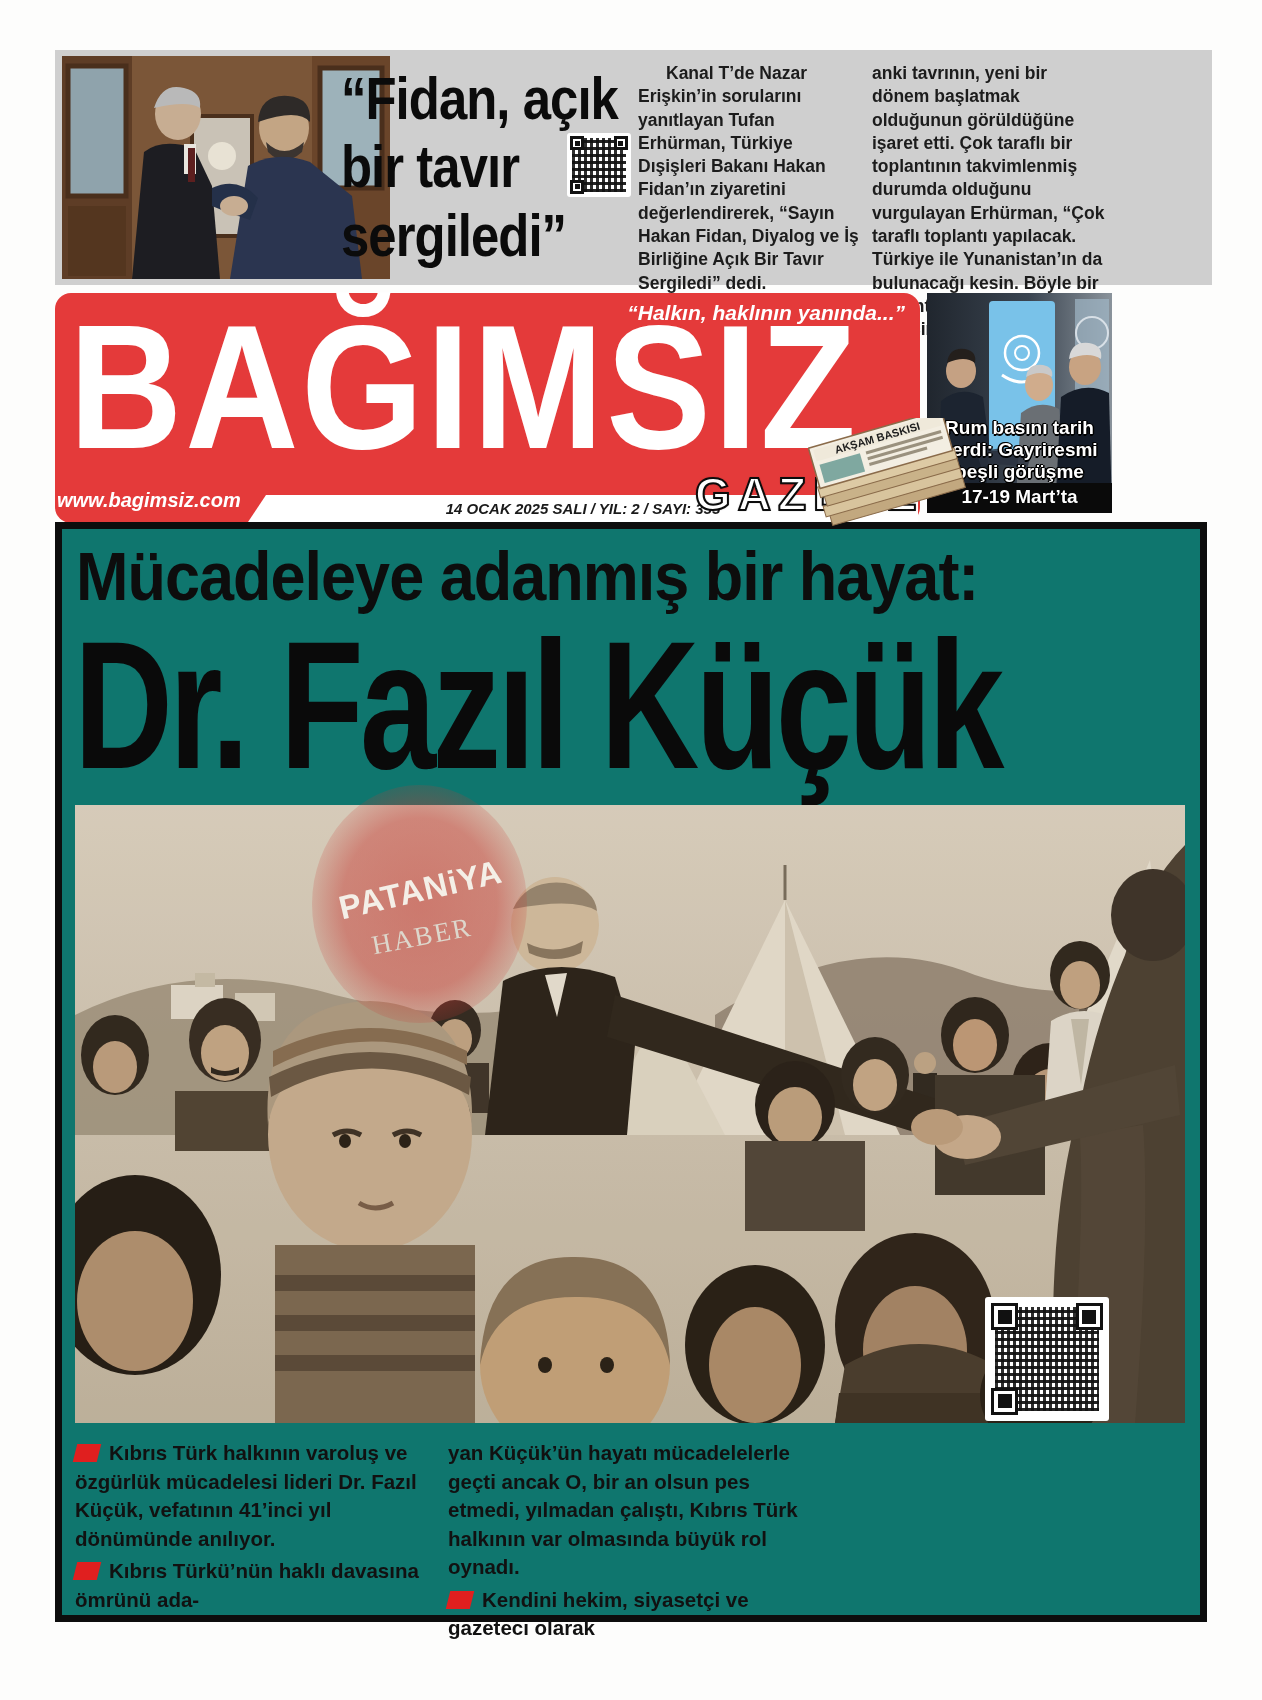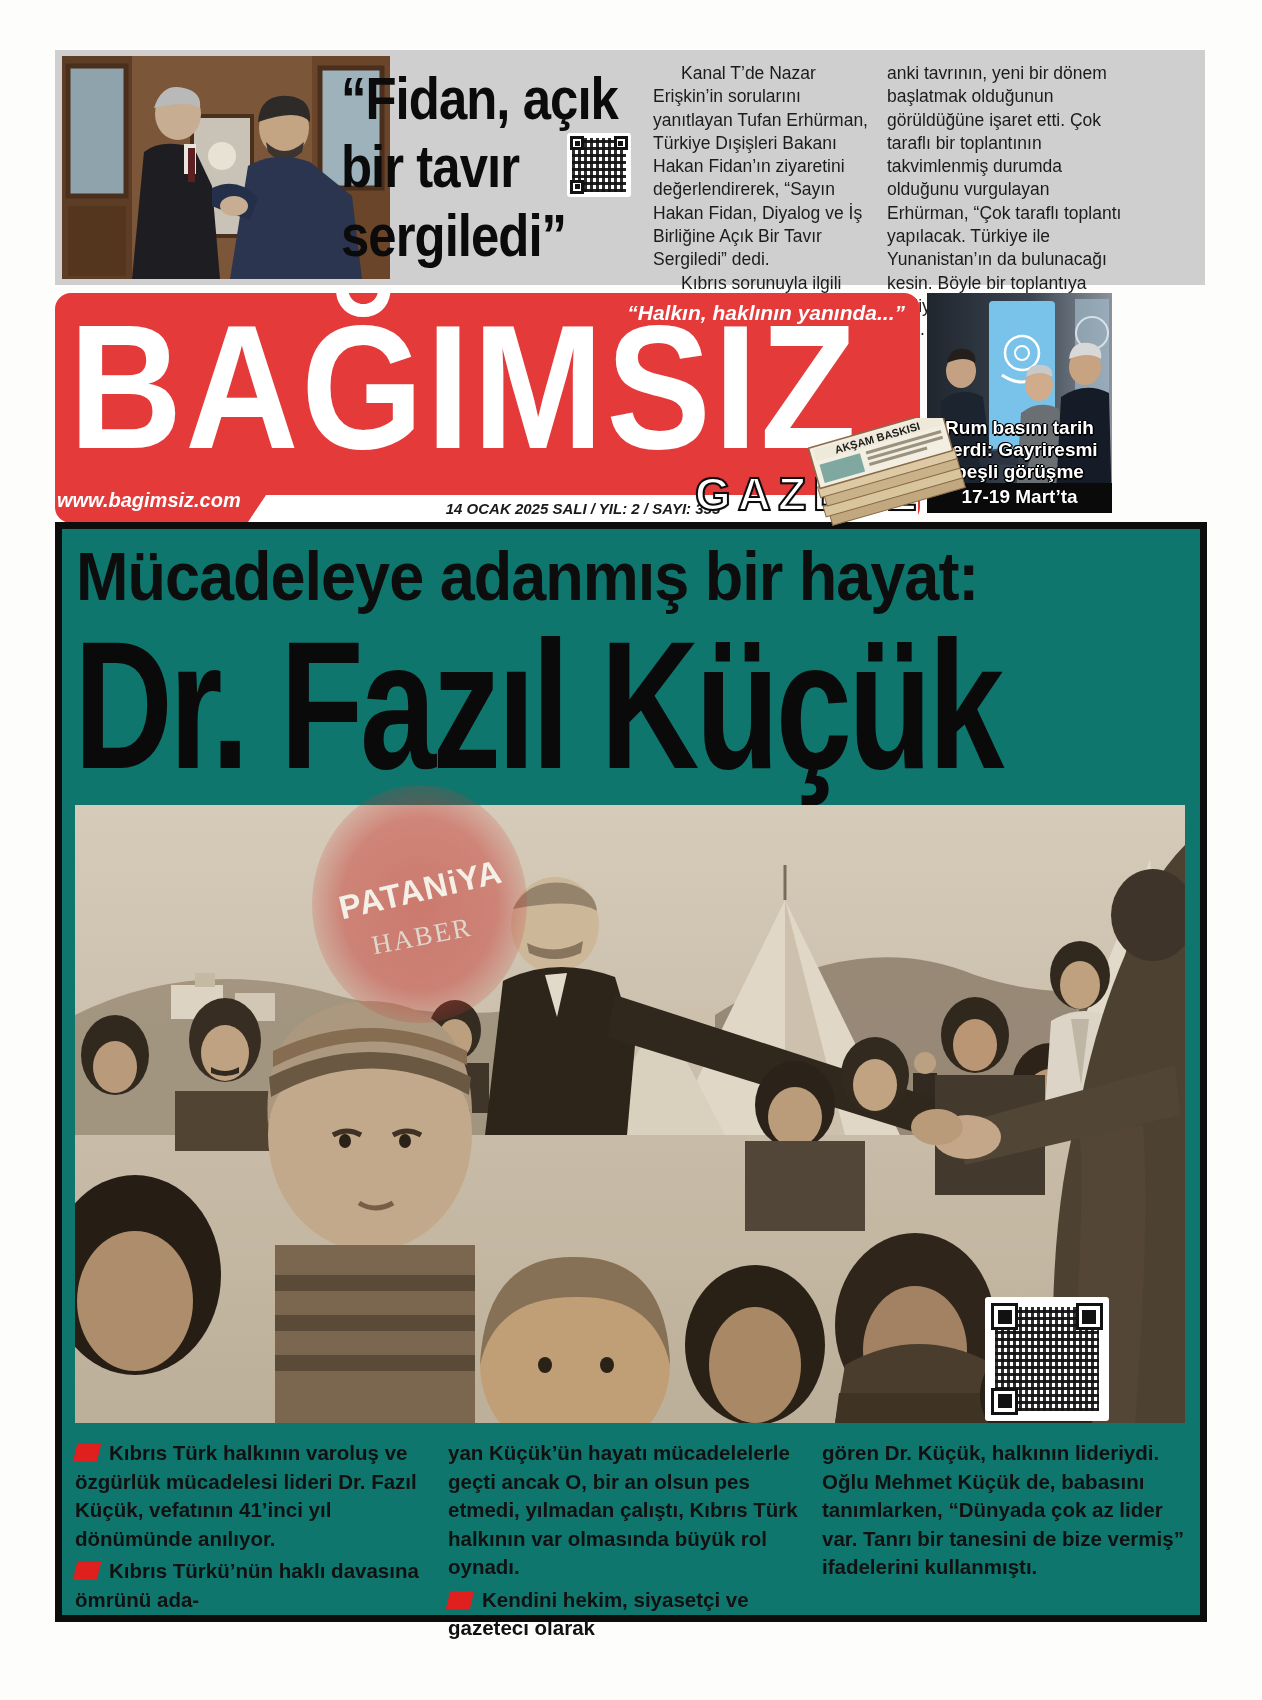--- a/index.html
+++ b/index.html
@@ -1,26 +1,26 @@
 <!DOCTYPE html>
 <html><head>
 <meta charset="utf-8">
 <style>
   html,body{margin:0;padding:0;background:#ffffff;}
   #page{position:relative;width:1262px;height:1700px;background:#fdfdfc;overflow:hidden;
         font-family:"Liberation Sans",sans-serif;}
   .abs{position:absolute;}
 
   
-  #topstrip{left:55px;top:50px;width:1150px;height:235px;background:#cfcfcf;}
+  #topstrip{left:55px;top:50px;width:1150px;height:235px;background:#cfcfcf;padding-left:7px;}
   #topstrip-photo{left:7px;top:6px;width:328px;height:223px;overflow:hidden;background:#6d4a30;}
   #topstrip-headline{left:286px;top:14px;width:330px;color:#0b0b0b;font-weight:bold;
         font-size:53px;line-height:61px;letter-spacing:-1px;transform:scale(.96,1.12);
         transform-origin:left top;white-space:nowrap;}
-  .tcol{top:12px;width:224px;color:#1c1c1c;font-weight:normal;font-size:17.5px;line-height:23.3px;margin-left:15px;}
+  .tcol{top:12px;width:224px;color:#1c1c1c;font-weight:bold;font-size:17.5px;line-height:23.3px;}
   .tcol p{margin:0;text-indent:1.6em;}
   #tcol1{left:583px;}
   #tcol2{left:817px;width:236px;}
   #tcol2 p{text-indent:0;}
 
   
   .qr{background:#fff;border-radius:3px;}
   .qr-grid{position:absolute;inset:8%;background-color:#fff;background-image:
      repeating-linear-gradient(0deg, rgba(17,17,17,.92) 0 3px, transparent 3px 7px),
      repeating-linear-gradient(90deg, rgba(17,17,17,.88) 0 3px, transparent 3px 6px),
@@ -321,18 +321,15 @@
     </div>
 
     <div id="mcol1" class="abs mcol">
       <p><span class="flag"></span><span>Kıbrıs Türk halkının varoluş ve özgürlük mücadelesi lideri Dr. Fazıl Küçük, vefatının 41’inci yıl dönümünde anılıyor.</span></p>
       <p><span class="flag"></span><span>Kıbrıs Türkü’nün haklı davasına ömrünü ada-</span></p>
     </div>
     <div id="mcol2" class="abs mcol">
       <p><span>yan Küçük’ün hayatı mücadelelerle geçti ancak O, bir an olsun pes etmedi, yılmadan çalıştı, Kıbrıs Türk halkının var olmasında büyük rol oynadı.</span></p>
       <p><span class="flag"></span><span>Kendini hekim, siyasetçi ve gazeteci olarak</span></p>
     </div>
-    <div id="mcol3" class="abs mcol">
-      <p><span>gören Dr. Küçük, halkının lideriydi. Oğlu Mehmet Küçük de, babasını tanımlarken, “Dünyada çok az lider var. Tanrı bir tanesini de bize vermiş” ifadelerini kullanmıştı.</span></p>
-    </div>
   </div>
 
 </div>
 
 </body></html>

